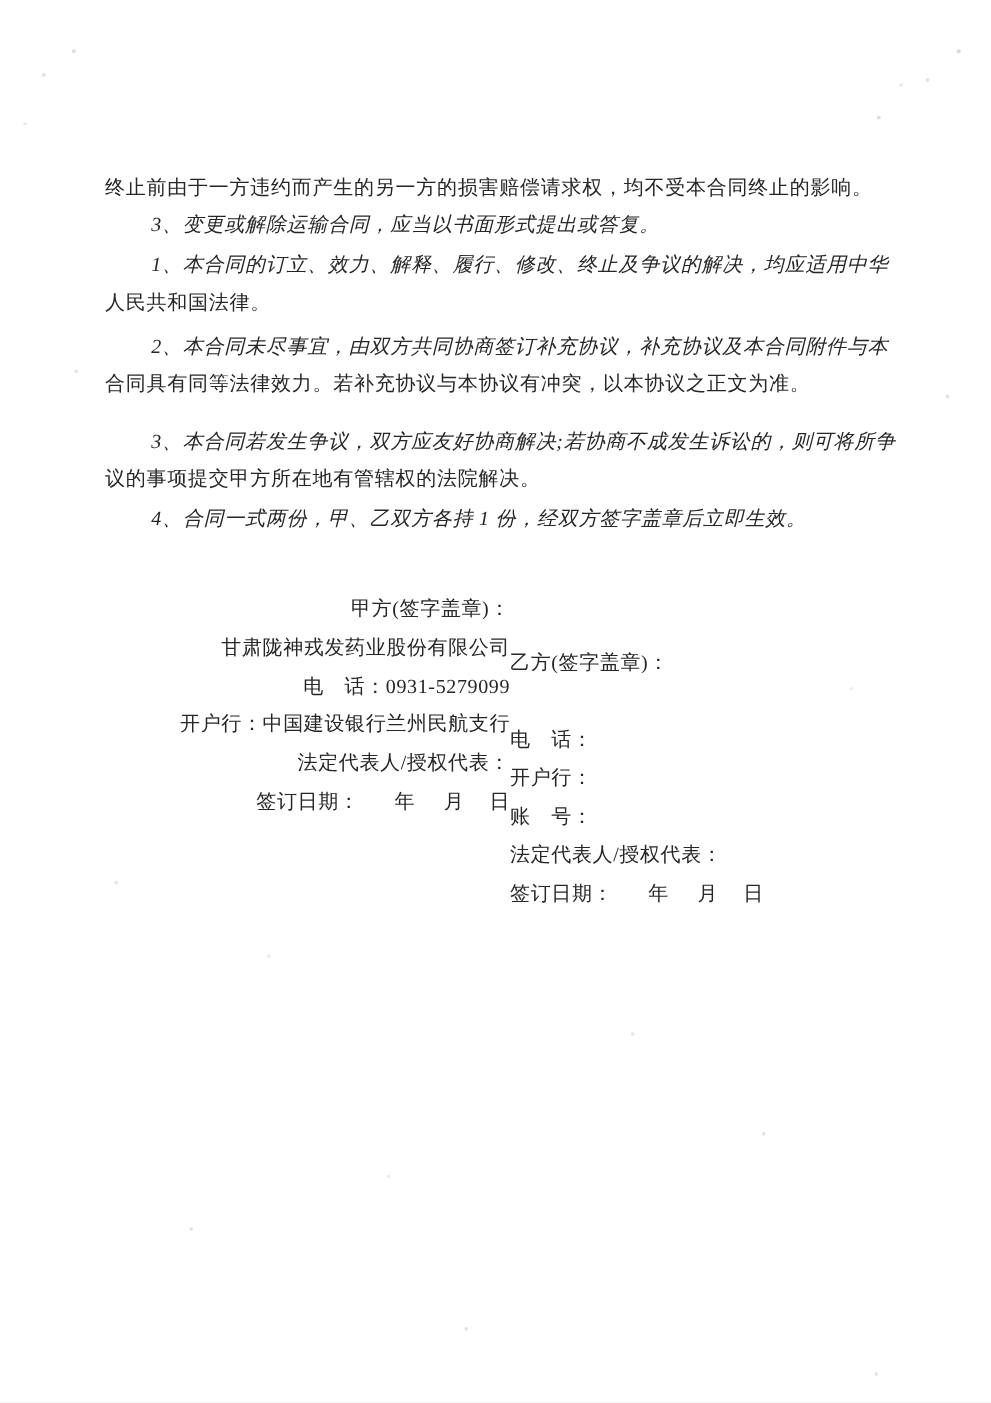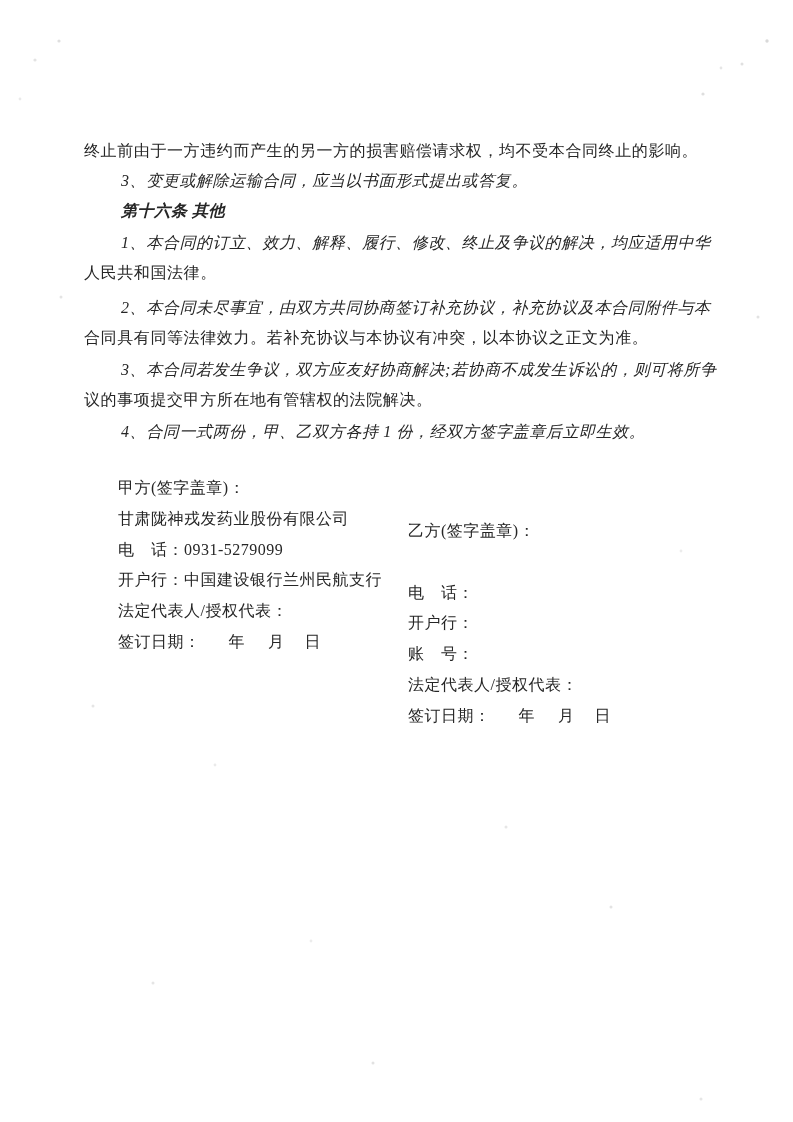--- a/index.html
+++ b/index.html
@@ -55,29 +55,29 @@
   }
   .line {
     margin: 0;
     height: 30px;
     line-height: 30px;
     white-space: nowrap;
   }
   .indent { padding-left: 37px; font-style: italic; }
   .heading { font-weight: bold; }
   .gap-2 { margin-top: 2px; }
-  .gap-3 { margin-top: 2px; text-align: center; }
+  .gap-3 { margin-top: 16px; text-align: center; }
   .gap-5 { margin-top: 5px; }
   .sig-col {
     position: absolute;
     top: 473px;
     font-size: 16px;
     letter-spacing: 0.5px;
   }
-  .col-a { left: 118px; width: 290px; }
+  .col-a { left: 118px; width: 290px; text-align: right; }
   .col-b { left: 408px; width: 310px; margin-top: 43px; }
   .sig-row {
     margin: 0;
     height: 30.8px;
     line-height: 30.8px;
     white-space: nowrap;
   }
   .num { letter-spacing: 1.4px; }
   .date-row .y { margin-left: 28px; }
   .date-row .m { margin-left: 23px; }
@@ -85,21 +85,20 @@
 </style>
 </head>
 <body>
 
 <div class="page">
   <div class="specks"></div>
 
   <main class="body-text">
     <p class="line">终止前由于一方违约而产生的另一方的损害赔偿请求权，均不受本合同终止的影响。</p>
     <p class="line indent">3、变更或解除运输合同，应当以书面形式提出或答复。</p>
-    <p class="line indent heading">第十六条 其他</p>
     <p class="line indent gap-2">1、本合同的订立、效力、解释、履行、修改、终止及争议的解决，均应适用中华</p>
     <p class="line">人民共和国法律。</p>
     <p class="line indent gap-5">2、本合同未尽事宜，由双方共同协商签订补充协议，补充协议及本合同附件与本</p>
     <p class="line">合同具有同等法律效力。若补充协议与本协议有冲突，以本协议之正文为准。</p>
     <p class="line indent gap-3">3、本合同若发生争议，双方应友好协商解决;若协商不成发生诉讼的，则可将所争</p>
     <p class="line">议的事项提交甲方所在地有管辖权的法院解决。</p>
     <p class="line indent gap-2">4、合同一式两份，甲、乙双方各持 1 份，经双方签字盖章后立即生效。</p>
   </main>
 
   <section class="sig-col col-a">

